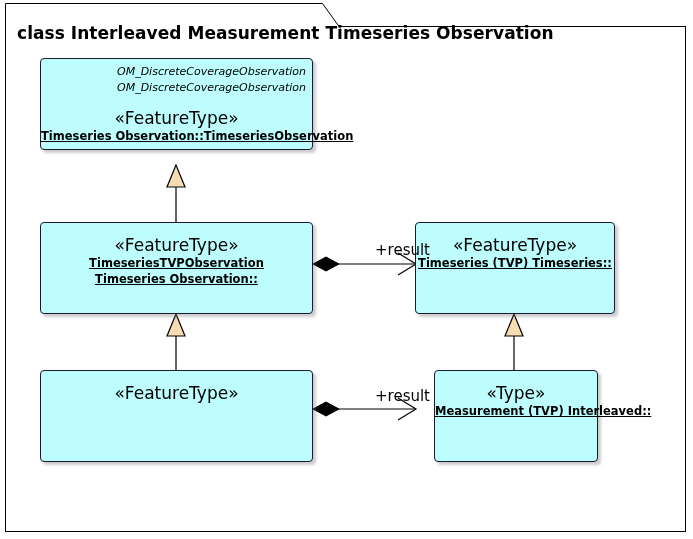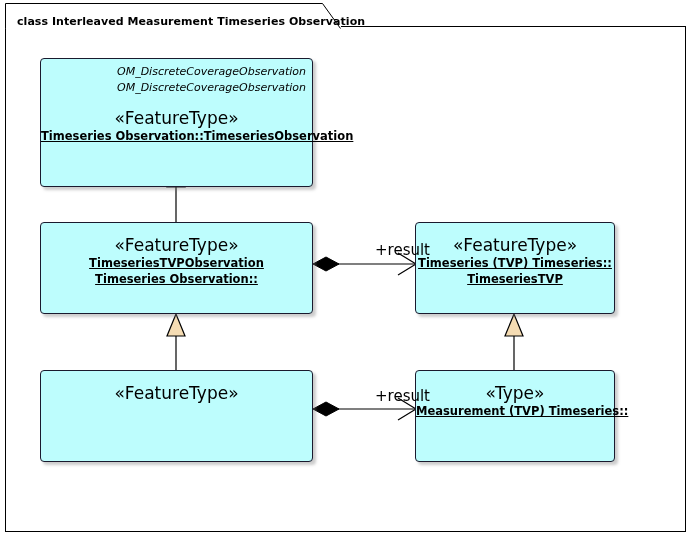--- a/index.html
+++ b/index.html
@@ -39,22 +39,22 @@
     z-index: 5;
   }
   #title-tab .tab-svg {
     position: absolute;
     left: 0;
     top: 0;
   }
   #title-tab .tab-text {
     position: absolute;
     left: 12px;
-    top: 12px;
-    font-size: 11px;
+    top: 20px;
+    font-size: 17px;
     font-weight: bold;
     color: #000000;
     white-space: nowrap;
     letter-spacing: 0.05px;
   }
 
   
   .uml-class {
     position: absolute;
     box-sizing: border-box;
@@ -152,21 +152,21 @@
   <g>
     <line x1="313" y1="409" x2="415" y2="409" stroke="#000000" stroke-width="1.2"></line>
     <polygon points="313,409 326,402 339,409 326,416" fill="#000000" stroke="#000000" stroke-width="1"></polygon>
     <polyline points="398,398 416,409 398,420" fill="none" stroke="#000000" stroke-width="1.2"></polyline>
   </g>
 </svg>
 
 <div class="edge-label" style="left:375px; top:241px;">+result</div>
 <div class="edge-label" style="left:375px; top:387px;">+result</div>
 
-<div class="uml-class" style="left:40px; top:58px; width:273px; height:129px;">
+<div class="uml-class" style="left:40px; top:58px; width:273px; height:92px;">
   <div class="inner">
     <div class="parent-ref">OM_DiscreteCoverageObservation</div>
     <div class="parent-ref">OM_DiscreteCoverageObservation</div>
     <div class="spacer-line"></div>
     <div class="stereotype">«FeatureType»</div>
     <div class="class-name">Timeseries Observation::TimeseriesObservation</div>
   </div>
 </div>
 
 <div class="uml-class" style="left:40px; top:222px; width:273px; height:92px;">
@@ -174,28 +174,27 @@
     <div class="stereotype">«FeatureType»</div>
     <div class="class-name">TimeseriesTVPObservation</div>
     <div class="class-name">Timeseries Observation::</div>
   </div>
 </div>
 
 <div class="uml-class" style="left:415px; top:222px; width:200px; height:92px;">
   <div class="inner" style="padding-top:11px;">
     <div class="stereotype">«FeatureType»</div>
     <div class="class-name">Timeseries (TVP) Timeseries::</div>
-    <div class="class-name">TimeseriesTVP</div>
   </div>
 </div>
 
 <div class="uml-class" style="left:40px; top:370px; width:273px; height:92px;">
   <div class="inner" style="padding-top:11px;">
     <div class="stereotype">«FeatureType»</div>
   </div>
 </div>
 
-<div class="uml-class" style="left:415px; top:370px; width:200px; height:92px;">
+<div class="uml-class" style="left:434px; top:370px; width:164px; height:92px;">
   <div class="inner" style="padding-top:11px;">
     <div class="stereotype">«Type»</div>
-    <div class="class-name">Measurement (TVP) Timeseries::</div>
+    <div class="class-name">Measurement (TVP) Interleaved::</div>
   </div>
 </div>
 
 </body></html>

